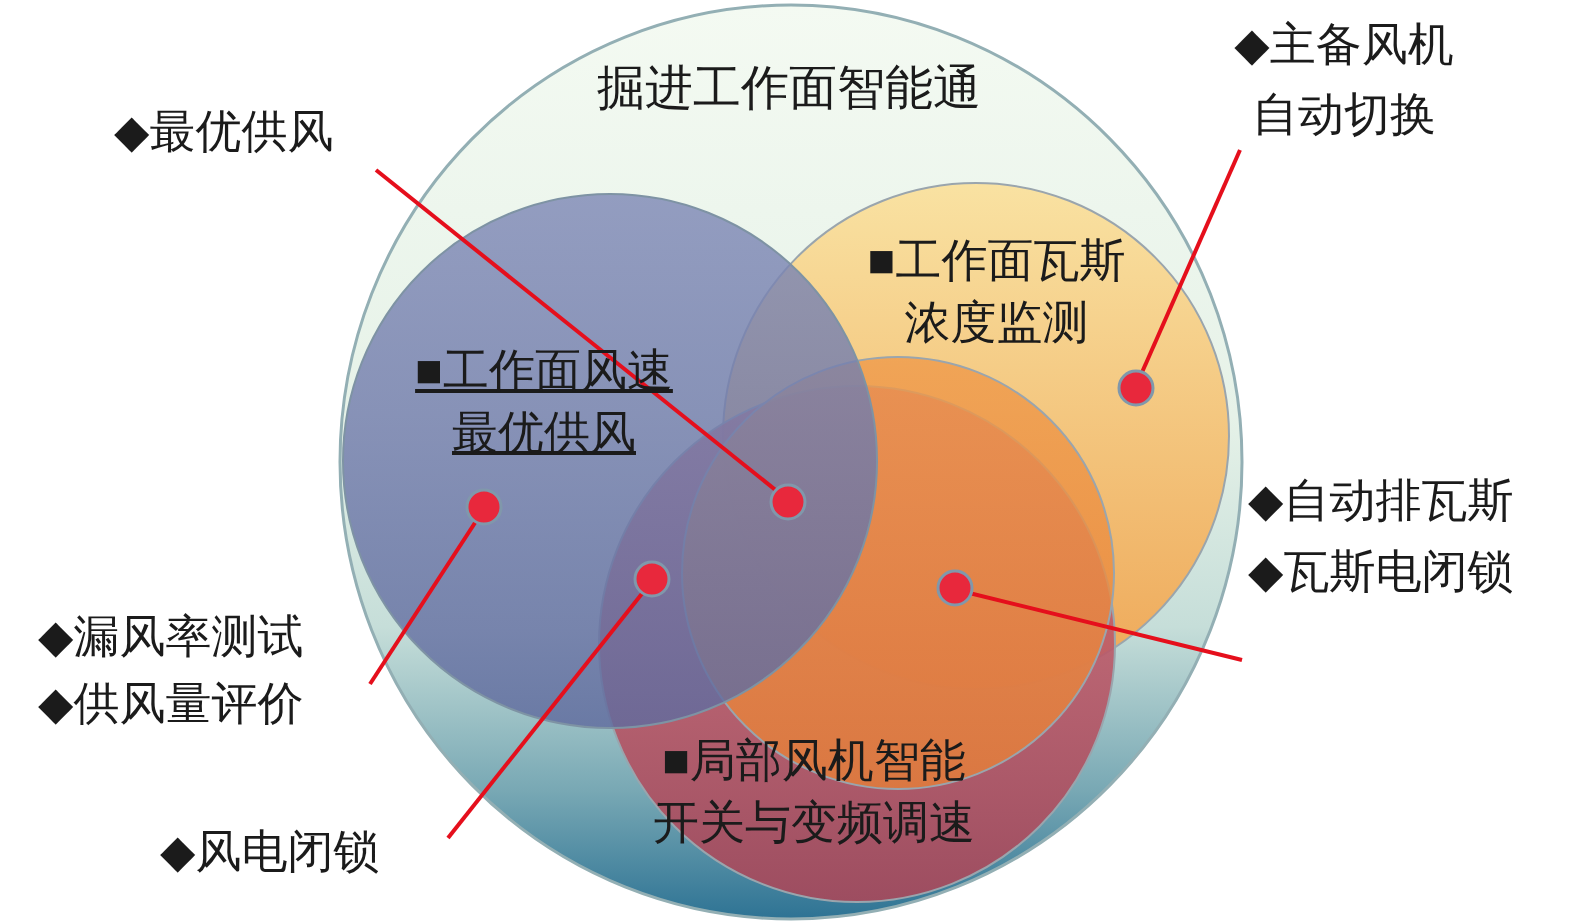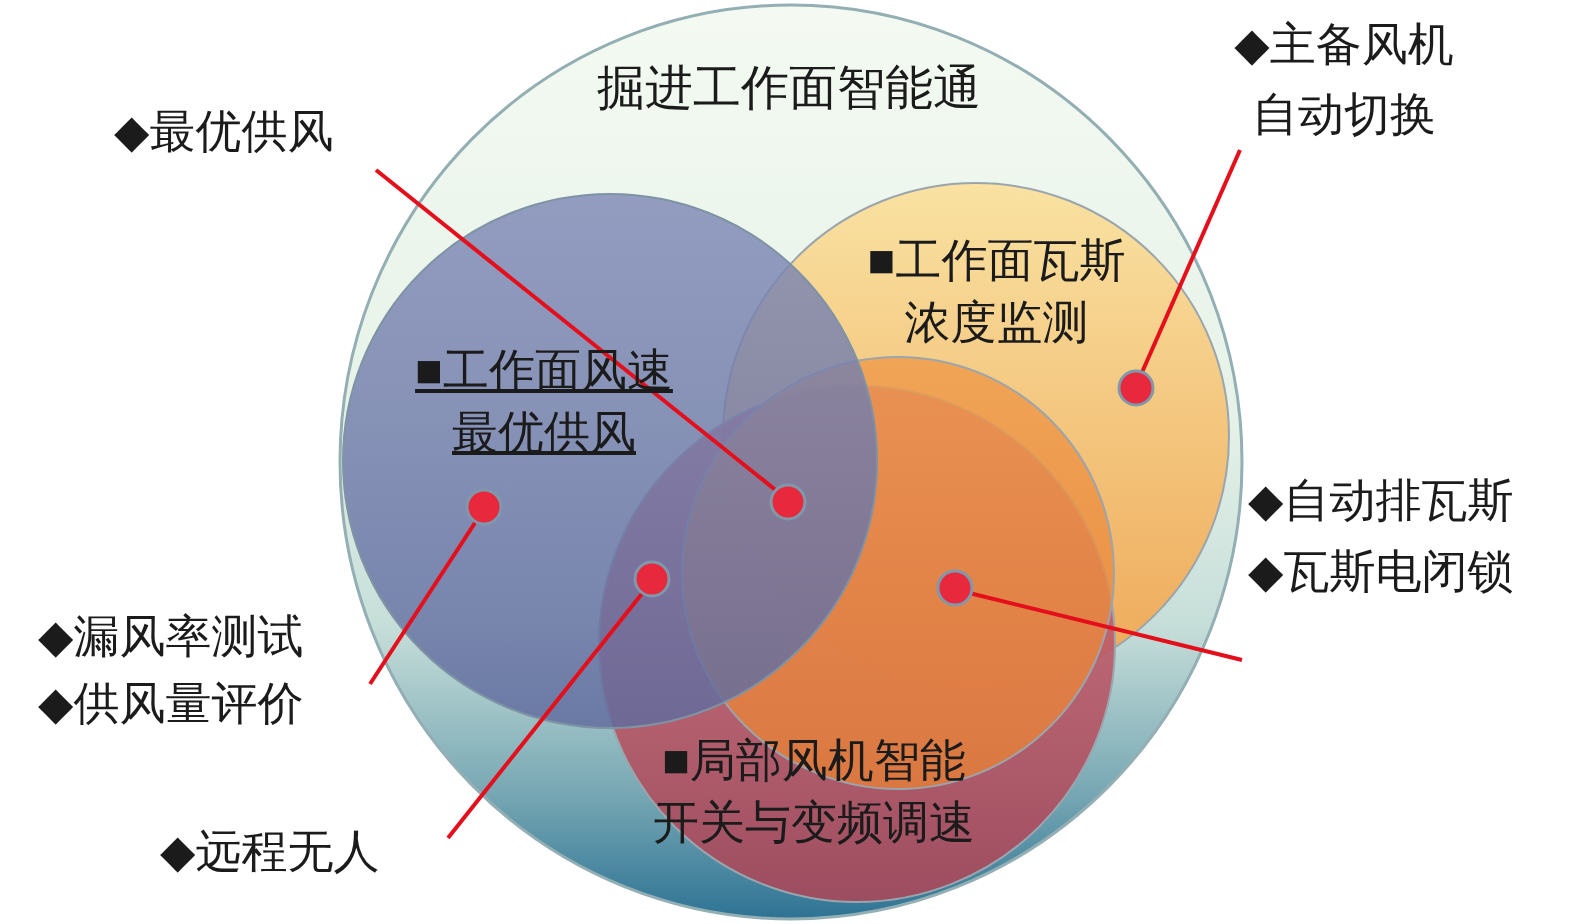--- a/index.html
+++ b/index.html
@@ -110,15 +110,15 @@
 
   <div class="lbl" style="left:1224px; top:470px;">◆自动排瓦斯</div>
 
   <div class="lbl" style="left:1224px; top:541px;text-align:center;">◆瓦斯电闭锁</div>
 
 
   <div class="lbl" style="left:14px; top:606px;">◆漏风率测试</div>
 
   <div class="lbl" style="left:14px; top:673px;">◆供风量评价</div>
 
-  <div class="lbl" style="left:136px; top:821px;">◆远程无人</div>
+  <div class="lbl" style="left:136px; top:821px;">◆风电闭锁</div>
 
 </div>
 
 </body></html>

